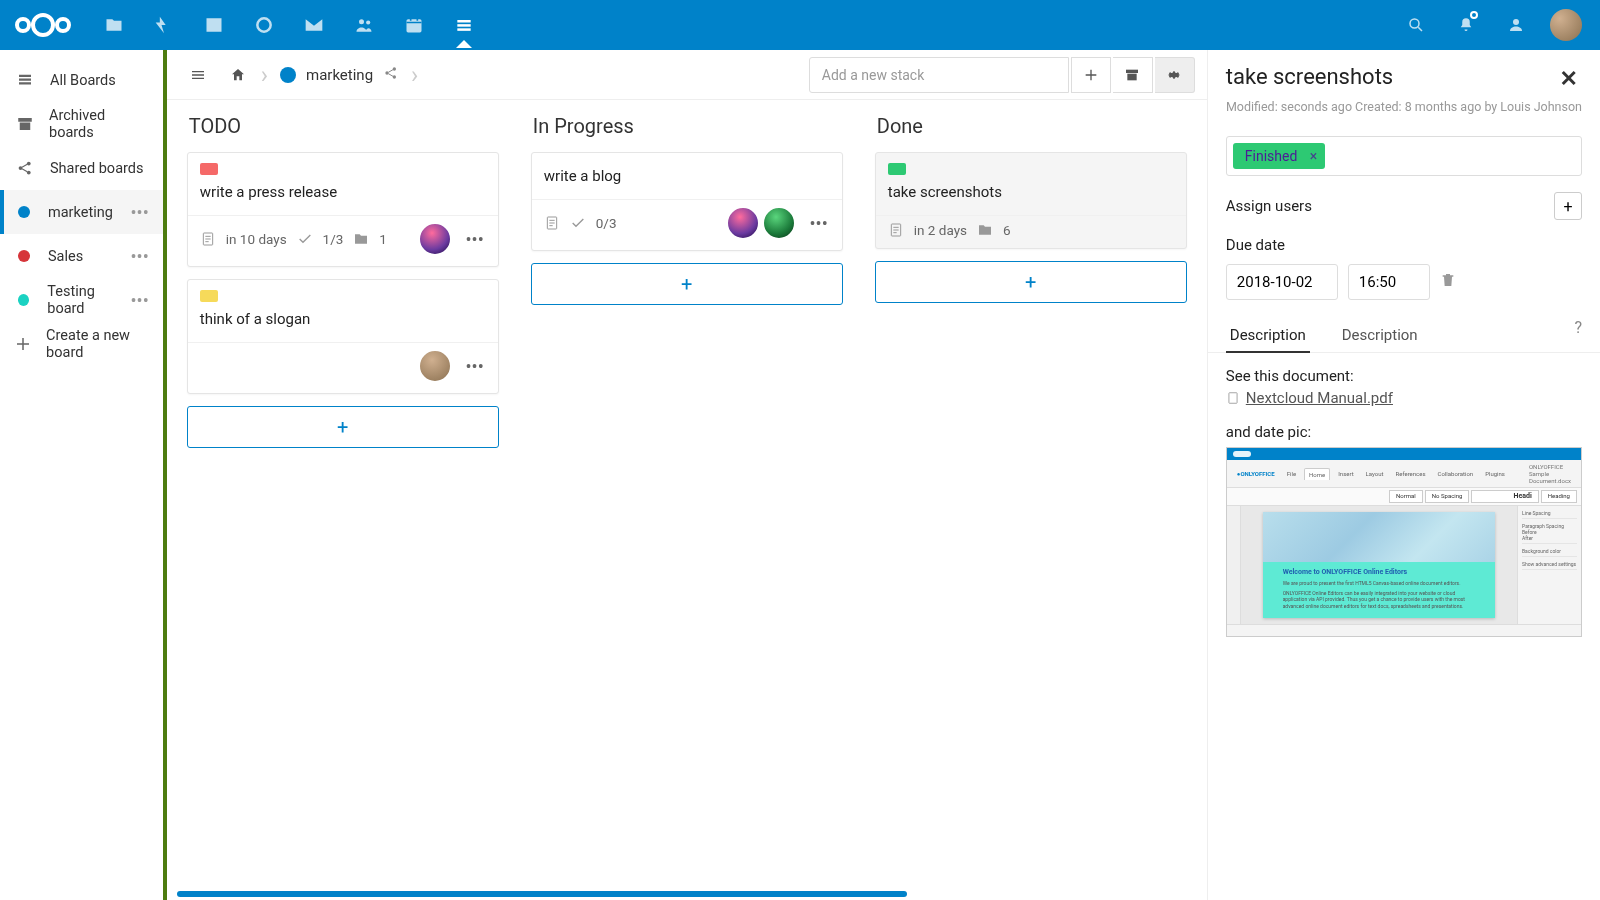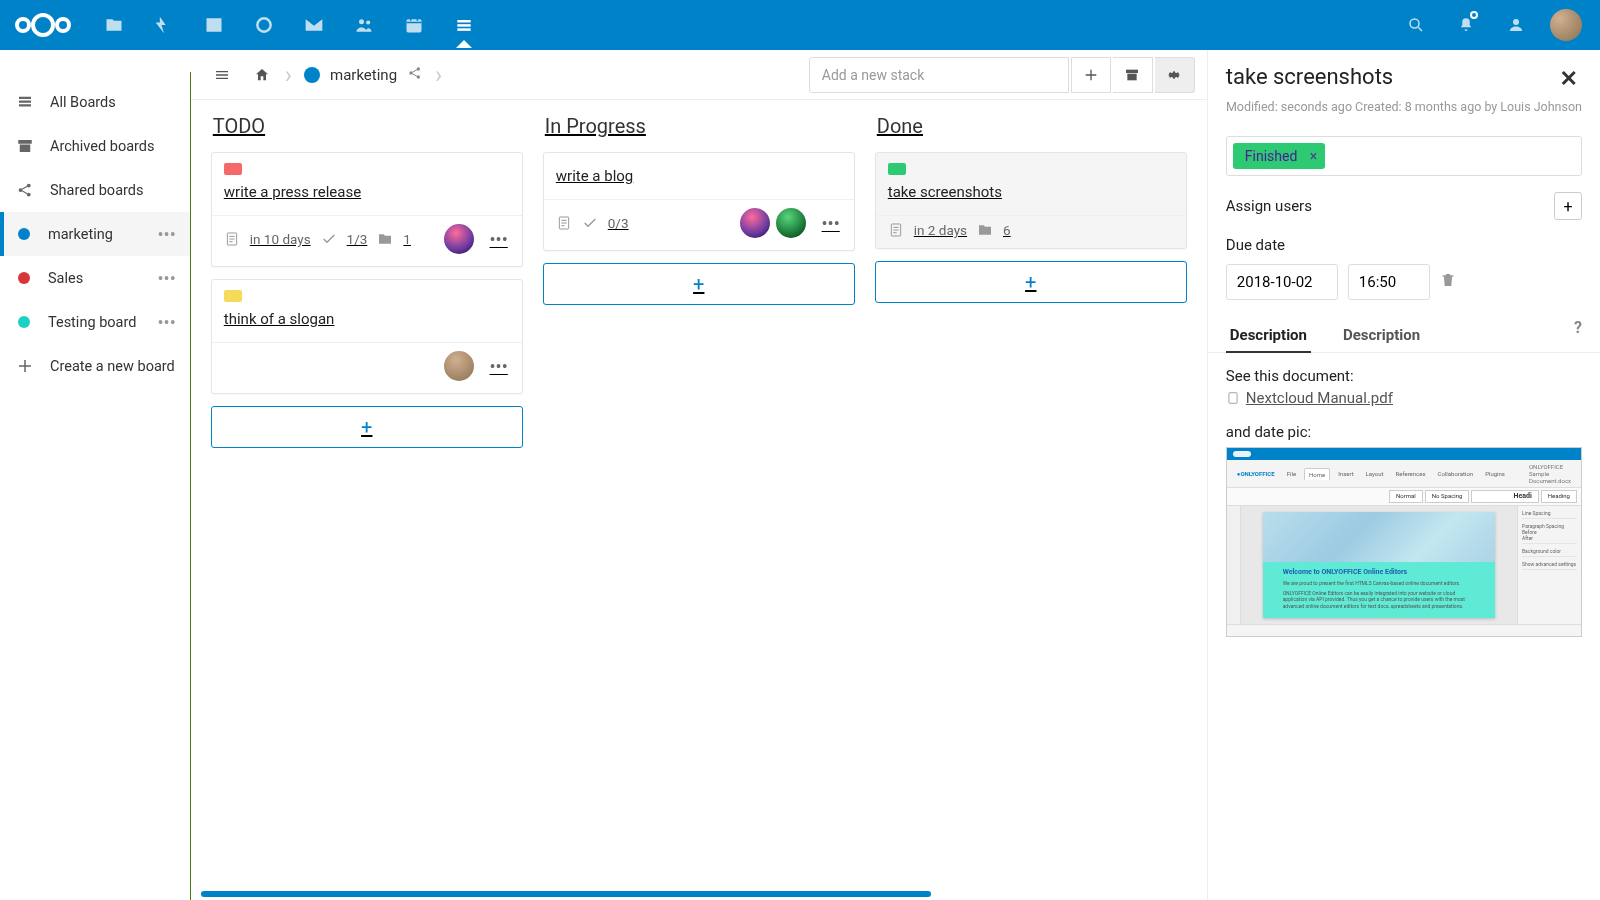--- a/index.html
+++ b/index.html
@@ -15,21 +15,21 @@
 .topnav-item.active svg { opacity: 1; }
 .topnav-item.active::after { content: ""; position: absolute; bottom: -1px; left: 50%; transform: translateX(-50%); width: 0; height: 0; border-left: 8px solid transparent; border-right: 8px solid transparent; border-bottom: 8px solid #fff; }
 .topbar-spacer { flex: 1; }
 .topbar-right { display: flex; gap: 6px; align-items: center; }
 .topbar-right .topnav-item svg { width: 18px; height: 18px; }
 .avatar-img { width: 32px; height: 32px; border-radius: 50%; background: radial-gradient(circle at 30% 30%, #d0b090, #8a7050); }
 .notif-dot { position: absolute; top: 8px; right: 10px; width: 8px; height: 8px; border-radius: 50%; background: #0082c9; border: 2px solid #fff; }
 
 
 .layout { display: flex; height: 850px; }
-.sidebar { width: 300px; border-right: 1px solid #4d7c0f; padding-top: 8px; margin-top: 22px; }
+.sidebar { width: 300px; border-right: 4px solid #4d7c0f; padding-top: 8px; }
 .side-item { display: flex; align-items: center; height: 44px; padding: 0 14px; cursor: pointer; position: relative; color: #333; font-size: 14.5px; }
 .side-item.active { background: #f5f5f5; }
 .side-item.active::before { content: ""; position: absolute; left: 0; top: 0; bottom: 0; width: 4px; background: #0082c9; }
 .side-icon { width: 22px; height: 22px; margin-right: 14px; display: flex; align-items: center; justify-content: center; }
 .side-icon svg { width: 18px; height: 18px; fill: #666; }
 .side-dot { width: 12px; height: 12px; border-radius: 50%; margin-left: 4px; margin-right: 18px; }
 .side-more { margin-left: auto; color: #999; font-size: 18px; cursor: pointer; }
 
 
 .board-wrap { flex: 1; display: flex; flex-direction: column; position: relative; }
@@ -42,21 +42,21 @@
 .board-name { font-size: 15px; color: #333; }
 .bh-spacer { flex: 1; }
 .add-stack-input { border: 1px solid #ddd; height: 36px; padding: 0 12px; font-size: 14px; width: 260px; border-radius: 3px 0 0 3px; }
 .add-stack-input::placeholder { color: #999; }
 .bh-action { width: 40px; height: 36px; border: 1px solid #ddd; display: flex; align-items: center; justify-content: center; cursor: pointer; background: #fff; }
 .bh-action.active { background: #eee; }
 .bh-action + .bh-action { border-left: none; }
 .bh-action:last-of-type { border-radius: 0 3px 3px 0; }
 .bh-action svg { width: 16px; height: 16px; fill: #555; }
 
-.board-cols { flex: 1; display: flex; padding: 14px 10px; gap: 0; overflow-x: auto; text-decoration: underline; }
+.board-cols { flex: 1; display: flex; padding: 14px 10px; gap: 12px; overflow-x: auto; }
 .col { width: 332px; padding: 0 10px; }
 .col-title { font-size: 20px; font-weight: 400; color: #333; margin-bottom: 14px; padding-left: 2px; }
 .card { background: #fff; border: 1px solid #e5e5e5; border-radius: 3px; margin-bottom: 12px; box-shadow: 0 1px 2px rgba(0,0,0,0.04); }
 .card.selected { background: #f5f5f5; }
 .card-tag { width: 18px; height: 12px; border-radius: 2px; margin: 10px 0 0 12px; }
 .card-title { padding: 8px 12px 10px 12px; font-size: 15px; color: #222; }
 .card-footer { display: flex; align-items: center; padding: 6px 10px 10px 12px; gap: 10px; font-size: 13.5px; color: #666; border-top: 1px solid #f0f0f0; margin-top: 4px; }
 .card-footer .icon { width: 16px; height: 16px; display: inline-flex; }
 .card-footer .icon svg { width: 16px; height: 16px; fill: #999; }
 .footer-spacer { flex: 1; }
@@ -82,21 +82,21 @@
 .tag-chip { background: #2dc973; color: #4c1d95; padding: 5px 28px 5px 12px; border-radius: 3px; font-size: 14px; position: relative; }
 .tag-x { position: absolute; right: 8px; top: 50%; transform: translateY(-50%); cursor: pointer; opacity: 0.8; }
 .assign-row { display: flex; align-items: center; }
 .assign-add { margin-left: auto; width: 28px; height: 28px; border: 1px solid #ccc; border-radius: 3px; display: flex; align-items: center; justify-content: center; cursor: pointer; }
 .due-row { display: flex; gap: 10px; align-items: center; }
 .due-input { border: 1px solid #ddd; height: 36px; padding: 0 10px; font-size: 15px; border-radius: 3px; }
 .due-date { width: 112px; }
 .due-time { width: 82px; }
 .due-trash { cursor: pointer; }
 .due-trash svg { width: 16px; height: 16px; fill: #999; }
-.tabs { display: flex; gap: 28px; padding: 10px 18px 0 18px; border-bottom: 1px solid #eee; font-weight: bold; }
+.tabs { display: flex; gap: 28px; padding: 10px 18px 0 18px; border-bottom: 1px solid #eee; }
 .tab { padding: 8px 4px; font-size: 15px; color: #555; cursor: pointer; position: relative; }
 .tab.active { color: #222; }
 .tab.active::after { content: ""; position: absolute; left: 0; right: 0; bottom: -1px; height: 2px; background: #333; }
 .help-q { margin-left: auto; color: #888; cursor: pointer; font-size: 16px; }
 .desc-body { padding: 14px 18px; font-size: 15px; color: #222; }
 .desc-body a { color: #555; text-decoration: underline; }
 .file-line { display: flex; align-items: center; gap: 6px; margin: 4px 0 16px 0; }
 .file-line svg { width: 14px; height: 14px; fill: #999; }
 .pic-preview { margin-top: 6px; border: 1px solid #ccc; }
 .pic-top { height: 12px; background: #0082c9; position: relative; }

